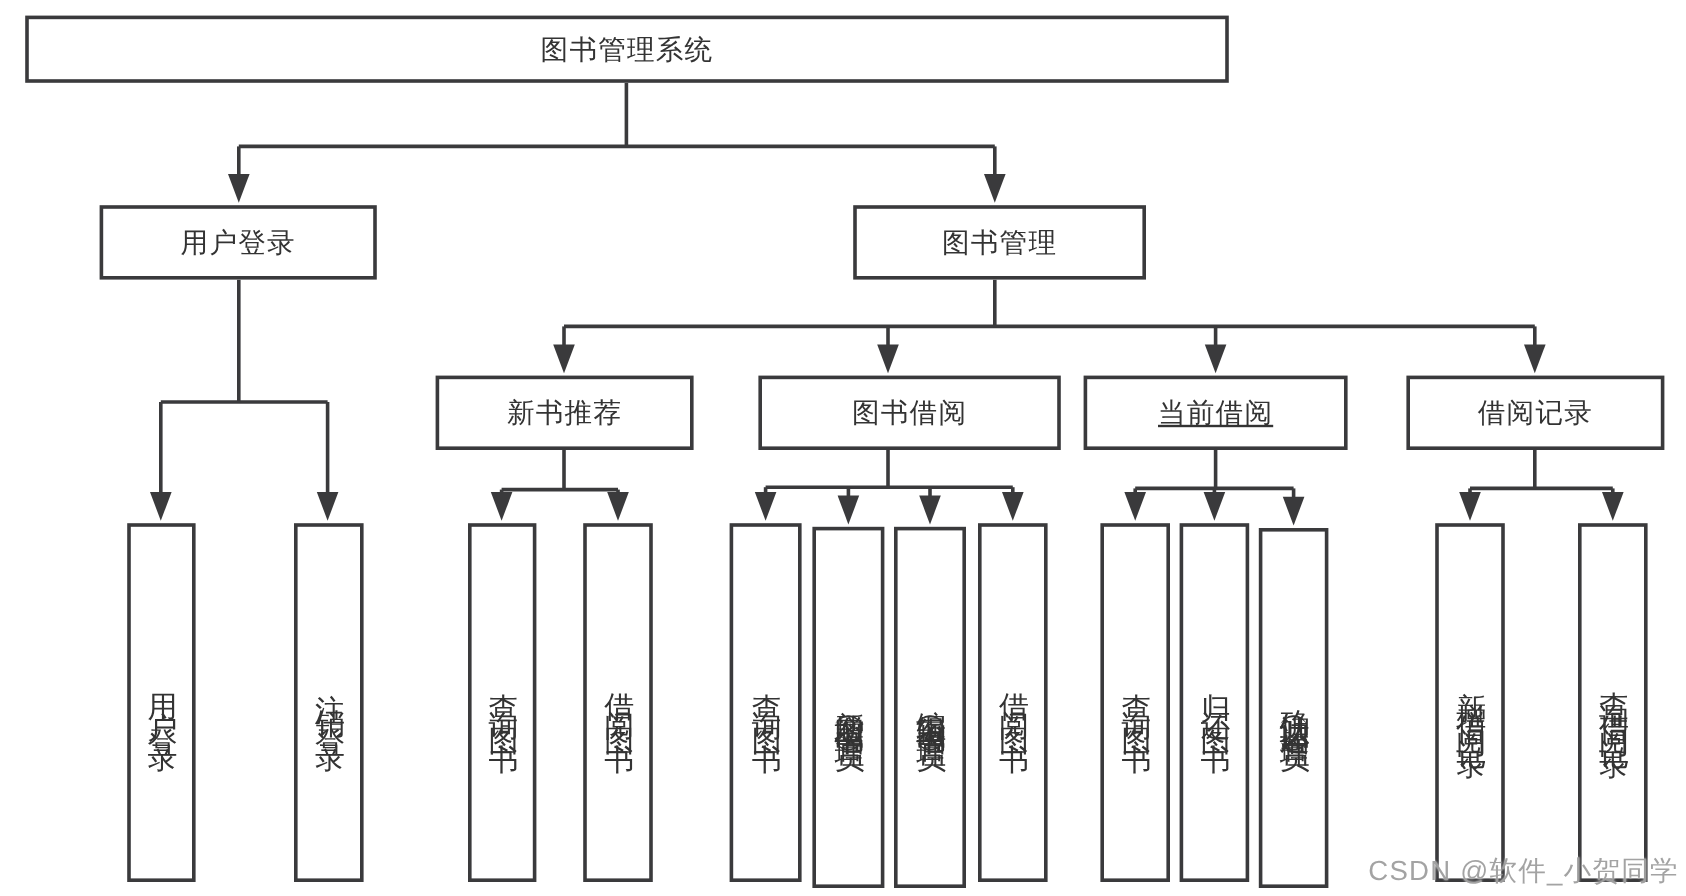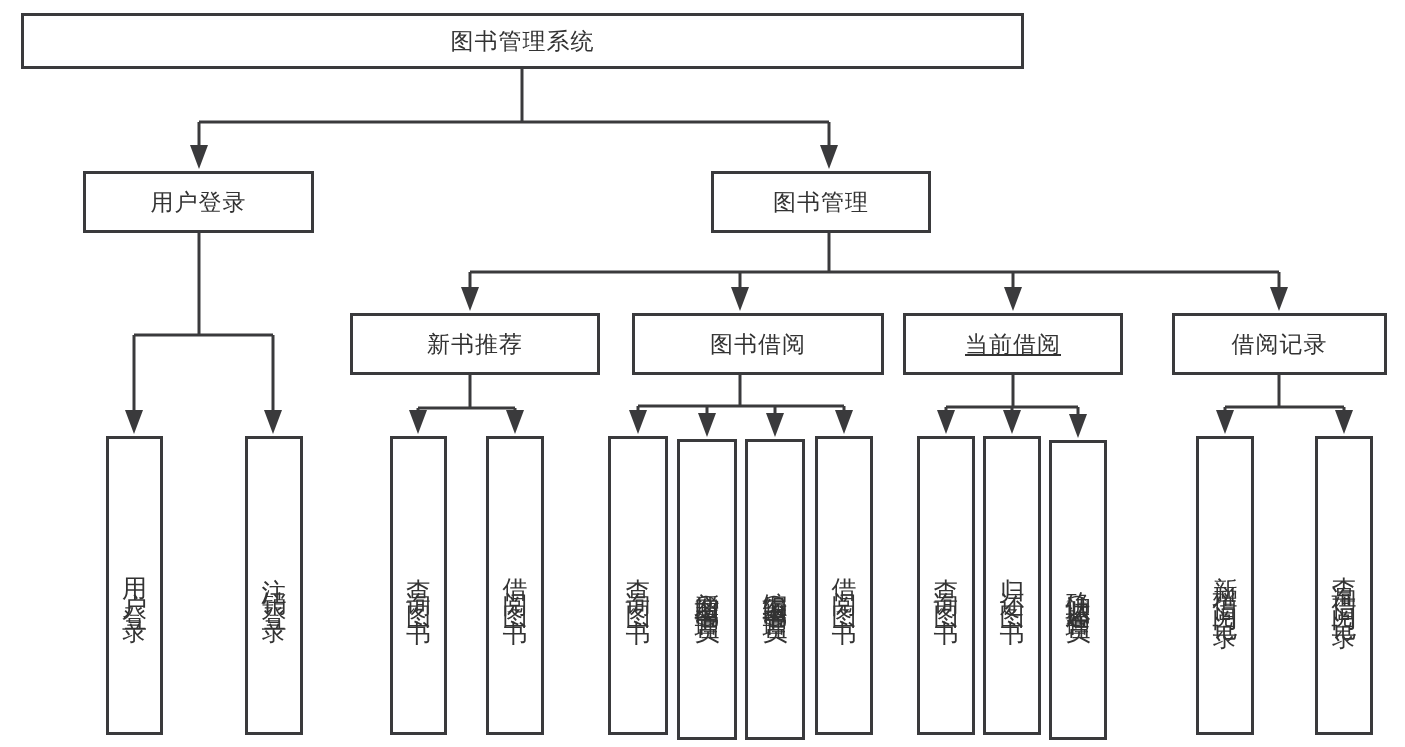--- a/index.html
+++ b/index.html
@@ -89,23 +89,23 @@
       <path d="M1003 410 L1021 410 L1012 434 Z"></path>
       <path d="M1069 414 L1087 414 L1078 438 Z"></path>
       <path d="M1216 410 L1234 410 L1225 434 Z"></path>
       <path d="M1335 410 L1353 410 L1344 434 Z"></path>
     </g>
   </svg>
 
   <div class="node hbox" style="left:21px;top:13px;width:1003px;height:56px;">图书管理系统</div>
 
   <div class="node hbox" style="left:83px;top:171px;width:231px;height:62px;">用户登录</div>
-  <div class="node hbox" style="left:711px;top:171px;width:220px;height:62px;">图书管理</div>
+  <div class="node hbox" style="left:711px;top:171px;width:244px;height:62px;">图书管理</div>
 
-  <div class="node hbox" style="left:350px;top:313px;width:250px;height:62px;">新书推荐</div>
+  <div class="node hbox" style="left:363px;top:313px;width:215px;height:62px;">新书推荐</div>
   <div class="node hbox" style="left:632px;top:313px;width:252px;height:62px;">图书借阅</div>
   <div class="node hbox" style="left:903px;top:313px;width:220px;height:62px;text-decoration:underline;">当前借阅</div>
   <div class="node hbox" style="left:1172px;top:313px;width:215px;height:62px;">借阅记录</div>
 
   <div class="node vbox sp-lg" style="left:106px;top:436px;width:57px;height:299px;">用户登录</div>
   <div class="node vbox sp-lg" style="left:245px;top:436px;width:58px;height:299px;">注销登录</div>
 
   <div class="node vbox sp-lg" style="left:390px;top:436px;width:57px;height:299px;">查询图书</div>
   <div class="node vbox sp-lg" style="left:486px;top:436px;width:58px;height:299px;">借阅图书</div>
 
@@ -114,13 +114,14 @@
   <div class="node vbox sp-sm" style="left:745px;top:439px;width:60px;height:301px;">编辑图书（管理员）</div>
   <div class="node vbox sp-lg" style="left:815px;top:436px;width:58px;height:299px;">借阅图书</div>
 
   <div class="node vbox sp-lg" style="left:917px;top:436px;width:58px;height:299px;">查询图书</div>
   <div class="node vbox sp-lg" style="left:983px;top:436px;width:58px;height:299px;">归还图书</div>
   <div class="node vbox sp-sm" style="left:1049px;top:440px;width:58px;height:300px;">确认归还（管理员）</div>
 
   <div class="node vbox sp-md" style="left:1196px;top:436px;width:58px;height:299px;">新增借阅记录</div>
   <div class="node vbox sp-md" style="left:1315px;top:436px;width:58px;height:299px;">查询借阅记录</div>
 
+  <div class="watermark">CSDN @软件_小贺同学</div>
 </div>
 
 </body></html>

